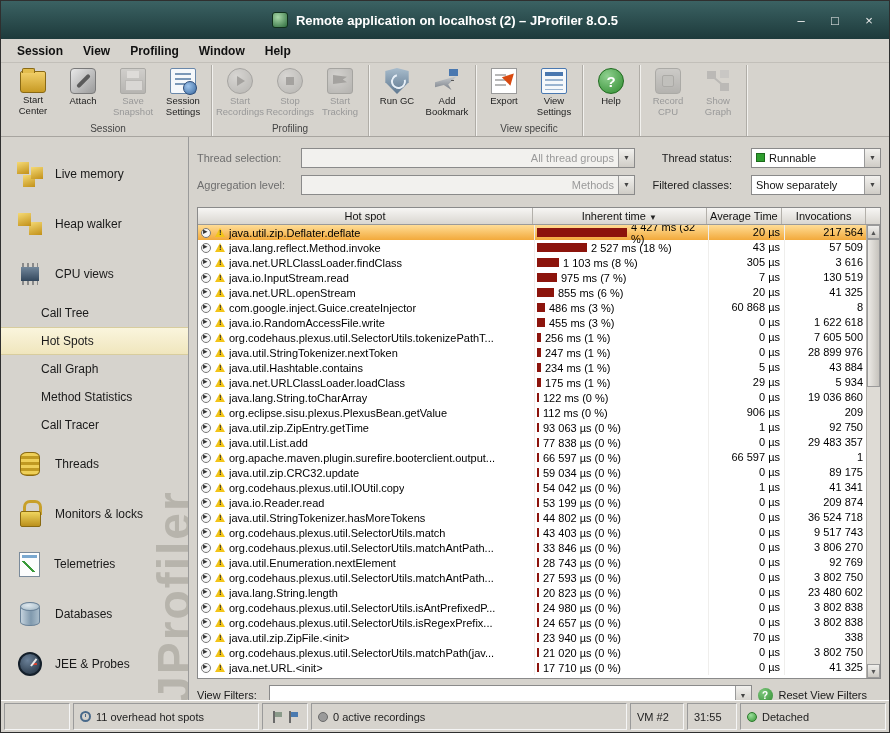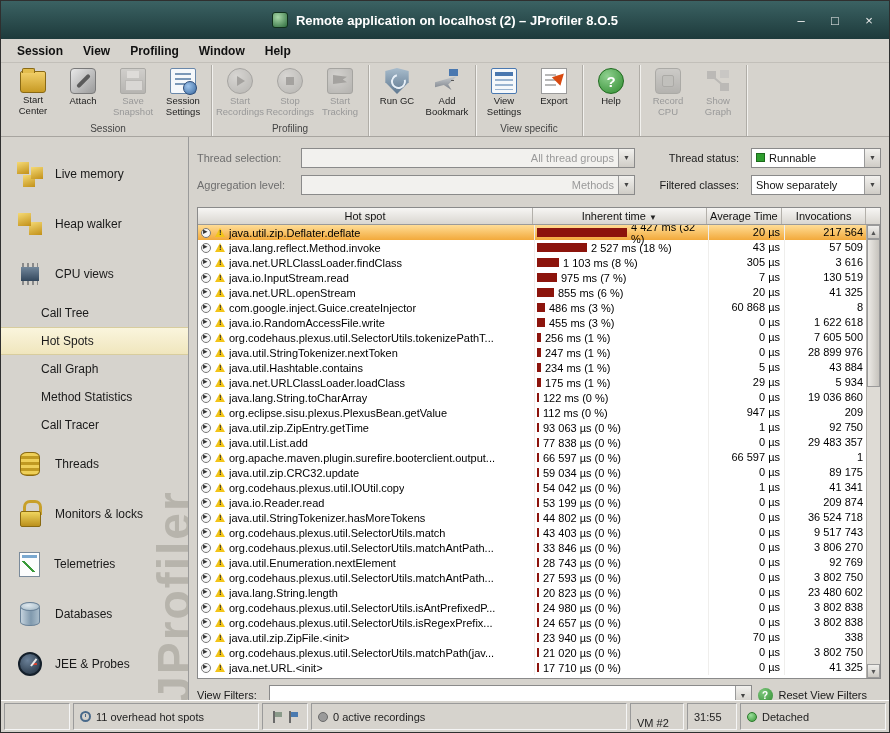--- a/index.html
+++ b/index.html
@@ -94,21 +94,21 @@
   .si-jee-probes::before { content:""; position:absolute; right:3px; top:9px; width:4px; height:2px; background:#d04030; }
   .si-jee-probes::after { content:""; position:absolute; left:10px; top:3px; width:2px; height:9px; background:#e8e8e8; transform:rotate(38deg); transform-origin:bottom center; }
 
   
   .content { flex:1; display:flex; flex-direction:column; background:#d6d3cd; overflow:hidden; }
 
   .filters { padding:10px 8px 0 8px; }
   .f-row { display:flex; align-items:center; height:21px; margin-bottom:6px; }
   .f-label { font-size:11px; width:104px; color:#6e6e6e; }
   .f-label.dark { color:#1a1a1a; }
-  .f-label.right { margin-left:auto; width:auto; padding-right:12px; }
+  .f-label.right { margin-left:auto; width:auto; padding-right:19px; }
   .combo { height:20px; border:1px solid #8a8a8a; background:#fff; display:flex; align-items:center; font-size:11px; color:#111; }
   .combo.wide { width:334px; }
   .combo.narrow { width:130px; }
   .combo.disabled { background:#f2f1ee; }
   .combo.disabled .combo-text { color:#9a9a9a;text-align:right; }
   .combo-text { flex:1; padding:0 4px; white-space:nowrap; overflow:hidden; }
   .combo-arrow { width:16px; height:100%; border-left:1px solid #9a9a9a; background:linear-gradient(#f2f1ee,#cfccc6); display:flex; align-items:center; justify-content:center; flex:0 0 auto; }
   .combo-arrow::after { content:"▼"; font-size:7px; color:#444; }
   .status-swatch { width:9px; height:9px; background:#2f9e2f; border:1px solid #1c6b1c; margin-left:4px; flex:0 0 auto; }
 
@@ -150,21 +150,21 @@
   .help-icon::after { content:"?"; }
   .reset-label { font-size:11px; color:#1a1a1a; white-space:nowrap; padding-right:14px; }
 
   
   .statusbar { height:32px; flex:0 0 auto; background:#d6d3cd; border-top:1px solid #fff; display:flex; gap:3px; padding:2px 3px; }
   .ss { border:1px solid; border-color:#9a9a9a #f5f5f5 #f5f5f5 #9a9a9a; display:flex; align-items:center; gap:5px; padding:0 6px; font-size:11px; color:#222; white-space:nowrap; }
   .ss.pad { width:66px; }
   .ss.hotspots { width:186px; }
   .ss.flags { width:46px; justify-content:center; }
   .ss.recordings { flex:1; }
-  .ss.vm { width:54px;align-items:flex-end; }
+  .ss.vm { width:54px; }
   .ss.time { width:50px; }
   .ss.state { width:146px; }
   .clock-icon { width:11px; height:11px; border:2px solid #4a6a8a; border-radius:50%; position:relative; flex:0 0 auto; }
   .clock-icon::after { content:""; position:absolute; left:3px; top:1px; width:1px; height:3px; background:#4a6a8a; }
   .flag-icon { width:11px; height:12px; position:relative; }
   .flag-icon::before { content:""; position:absolute; left:1px; top:0; width:2px; height:12px; background:#6a6a6a; }
   .flag-icon::after { content:""; position:absolute; left:3px; top:1px; width:7px; height:5px; }
   .flag-icon.f1::after { background:#8a9a8a; }
   .flag-icon.f2::after { background:#4a7ab0; }
   .rec-icon { width:10px; height:10px; border-radius:50%; background:#9a9a9a; border:1px solid #6a6a6a; flex:0 0 auto; }
@@ -241,26 +241,26 @@
           <div class="tb-btn">
             <div class="tb-icon i-add-bookmark"></div>
             <div class="tb-label">Add Bookmark</div>
           </div>
         </div>
         <div class="tb-group-label"></div>
       </div>
       <div class="tb-group">
         <div class="tb-row">
           <div class="tb-btn">
+            <div class="tb-icon i-export"></div>
+            <div class="tb-label">Export</div>
+          </div>
+          <div class="tb-btn">
             <div class="tb-icon i-view-settings"></div>
             <div class="tb-label">View Settings</div>
-          </div>
-          <div class="tb-btn">
-            <div class="tb-icon i-export"></div>
-            <div class="tb-label">Export</div>
           </div>
         </div>
         <div class="tb-group-label">View specific</div>
       </div>
       <div class="tb-group">
         <div class="tb-row">
           <div class="tb-btn">
             <div class="tb-icon i-help"></div>
             <div class="tb-label">Help</div>
           </div>
@@ -544,21 +544,21 @@
             <div class="trow">
               <span class="c-name">
                 <span class="expander"></span>
                 <span class="warn"></span>
                 <span class="nm">org.eclipse.sisu.plexus.PlexusBean.getValue</span>
               </span>
               <span class="c-time">
                 <span class="bar" style="width: 2px;"></span>
                 <span>112 ms (0 %)</span>
               </span>
-              <span class="c-avg">947 µs</span>
+              <span class="c-avg">906 µs</span>
               <span class="c-inv">209</span>
             </div>
             <div class="trow">
               <span class="c-name">
                 <span class="expander"></span>
                 <span class="warn"></span>
                 <span class="nm">java.util.zip.ZipEntry.getTime</span>
               </span>
               <span class="c-time">
                 <span class="bar" style="width: 2px;"></span>

